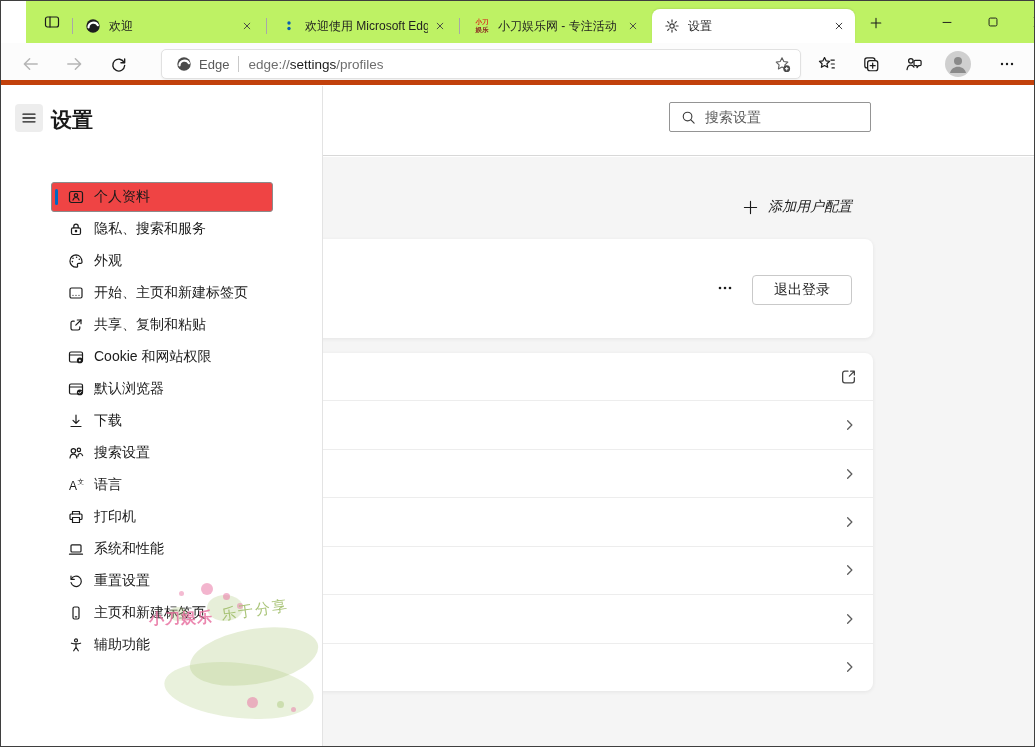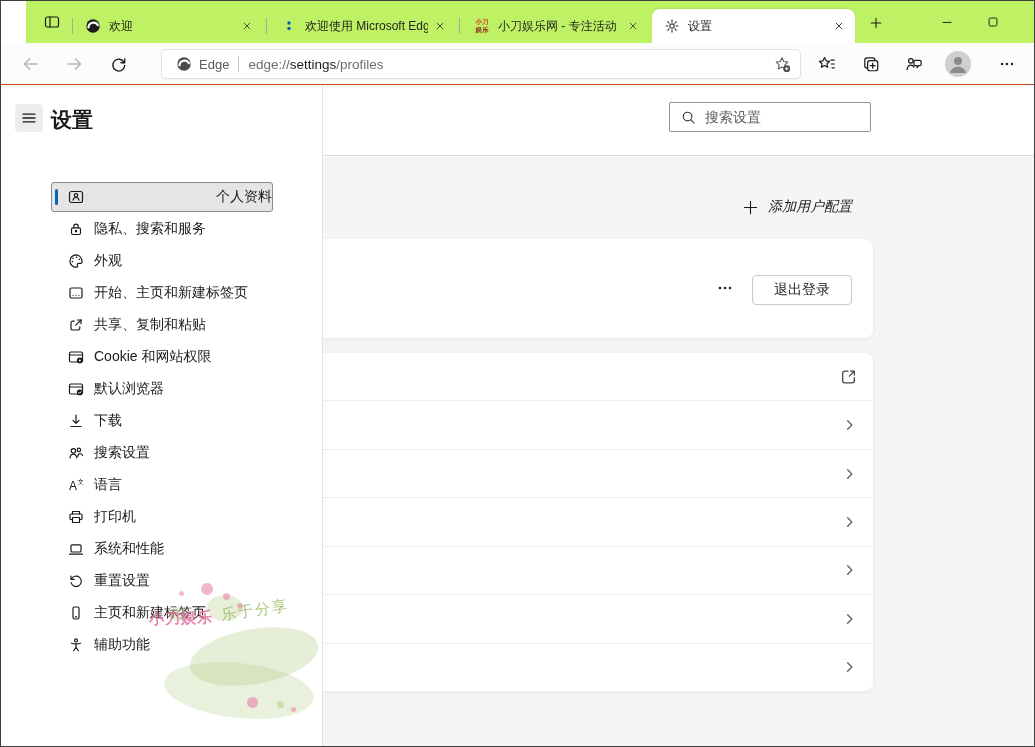--- a/index.html
+++ b/index.html
@@ -17,21 +17,21 @@
   .tab2 { left:243px; width:187px; }
   .tab3 { left:436px; width:187px; }
   .tab4 { left:626px; width:203px; background:#fff; border-radius:8px 8px 0 0; box-shadow:0 -1px 2px rgba(0,0,0,.08); }
   .tab-sep { position:absolute; top:17px; width:1px; height:16px; background:#a8a8a8; }
   .newtab-btn { position:absolute; left:837px; top:9px; width:26px; height:26px; display:flex; align-items:center; justify-content:center; border-radius:4px; }
   .win-btn { position:absolute; top:0; width:45px; height:42px; display:flex; align-items:center; justify-content:center; }
   .favicon-xd { width:16px; height:16px; font-size:6.5px; line-height:8px; font-weight:bold; text-align:center; letter-spacing:0; }
   .favicon-xd .r1 { color:#d9281e; } .favicon-xd .r2 { color:#8a1f1f; }
 
   
-  .toolbar { position:absolute; left:0; top:42px; width:100%; height:42px; background:#fcfcfc; border-bottom:1px solid #c2410c; }
+  .toolbar { position:absolute; left:0; top:42px; width:100%; height:42px; background:#fcfcfc; border-bottom:5px solid #c2410c; }
   .nav-btn { position:absolute; top:5px; width:32px; height:32px; display:flex; align-items:center; justify-content:center; border-radius:4px; }
   .urlbar { position:absolute; left:160px; top:6px; width:640px; height:30px; background:#fff; border:1px solid #e1e1e1; border-radius:5px; box-shadow:0 1px 2px rgba(0,0,0,.05); display:flex; align-items:center; }
   .urlbar .fav { width:16px; height:16px; margin-left:14px; }
   .site-label { font-size:13px; color:#5a5a5a; margin-left:7px; }
   .url-div { width:1px; height:16px; background:#c9c9c9; margin:0 9px; }
   .url-text { font-size:13.5px; color:#6e6e6e; white-space:nowrap; }
   .url-text .emph { color:#1b1b1b; }
   .url-spacer { flex:1; }
   .star-add { width:24px; height:24px; margin-right:6px; display:flex; align-items:center; justify-content:center; }
 
@@ -57,21 +57,21 @@
 
   
   .sidebar { position:absolute; left:0; top:85px; width:322px; height:662px; background:#fff; border-right:1px solid #e3e3e3; z-index:5; }
   .sb-head { position:absolute; left:0; top:0; width:100%; height:64px; }
   .hamburger-btn { position:absolute; left:14px; top:18px; width:28px; height:28px; background:#ededed; border-radius:4px; display:flex; align-items:center; justify-content:center; }
   .sb-title { position:absolute; left:50px; top:20px; font-size:21px; font-weight:bold; color:#1a1a1a; }
   .nav-list { position:absolute; left:50px; top:96px; width:222px; }
   .nav-item { position:relative; height:30px; margin-bottom:2px; display:flex; align-items:center; border:1px solid transparent; border-radius:3px; color:#1b1b1b; }
   .nav-item .n-ic { width:16px; height:16px; margin-left:16px; flex:none; display:flex; }
   .nav-item .n-label { font-size:14px; margin-left:10px; white-space:nowrap; }
-  .nav-item.selected { background:#e5e5e5; border-color:#8b8b8b;justify-content:space-between; }
+  .nav-item.selected { background:#ef4444; border-color:#8b8b8b; }
   .nav-item.selected .acc { position:absolute; left:3px; top:6px; width:3px; height:16px; border-radius:2px; background:#0067c0; }
 
   
   .watermark { position:absolute; left:118px; top:578px; width:200px; height:140px; z-index:6; pointer-events:none; }
   .wm-blob { position:absolute; border-radius:50%; }
   .wm-t1 { position:absolute; left:30px; top:30px; font-size:15px; font-weight:bold; letter-spacing:1px; color:rgba(230,105,155,.8); transform:rotate(-2deg); }
   .wm-t2 { position:absolute; left:102px; top:22px; font-size:15px; letter-spacing:2px; color:rgba(160,190,105,.9); transform:rotate(-8deg); }
 
   svg.ic { display:block; }
 </style>

